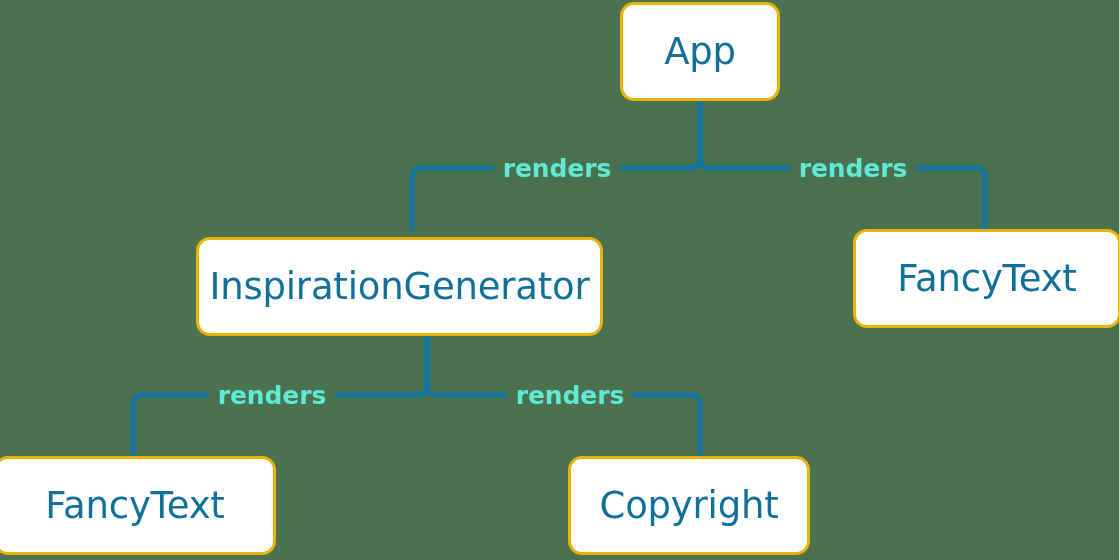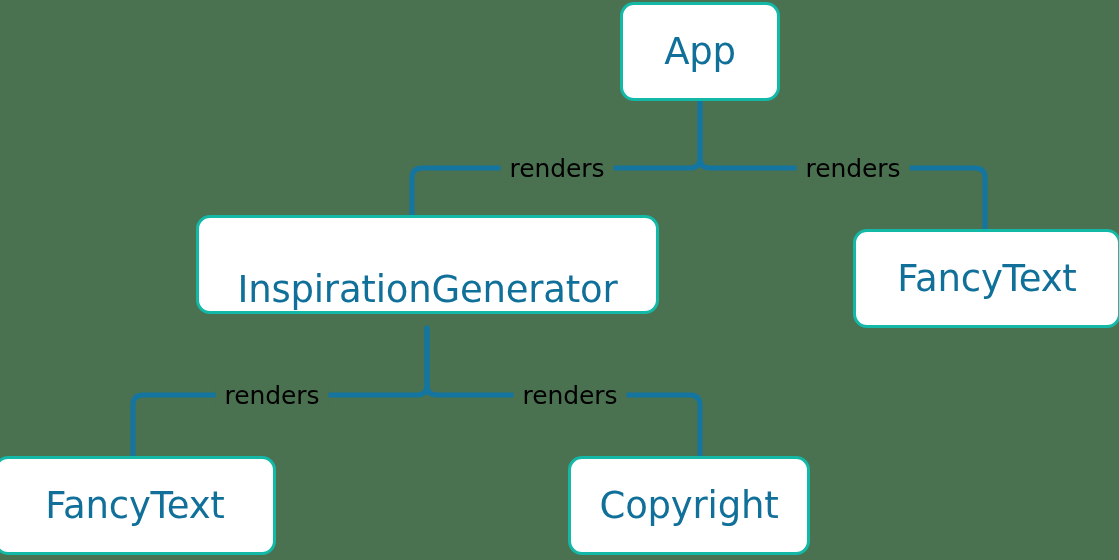--- a/index.html
+++ b/index.html
@@ -22,39 +22,39 @@
     position: absolute;
     left: 0;
     top: 0;
     width: 1119px;
     height: 560px;
   }
   .node-box {
     position: absolute;
     box-sizing: border-box;
     background: #ffffff;
-    border: 3px solid #14b8a6;
+    border: 3px solid #eab308;
     border-radius: 14px;
     display: flex;
     align-items: center;
     justify-content: center;
     color: #11709a;
     font-family: "DejaVu Sans", sans-serif;
     font-size: 37px;
     font-weight: 400;
     letter-spacing: -0.2px;
     white-space: nowrap;
     z-index: 2;
   }
   .edge-label {
     position: absolute;
-    color: #000000;
+    color: #5eead4;
     font-family: "DejaVu Sans", sans-serif;
     font-size: 25px;
-    font-weight: 400;
+    font-weight: 700;
     letter-spacing: -0.1px;
     white-space: nowrap;
     z-index: 3;
     background: #4a7150;
     padding: 0 9px;
     transform: translate(-50%, -50%);
   }
 </style>
 </head>
 <body>
@@ -67,21 +67,21 @@
       <path d="M 700 101 L 700 158 Q 700 168 710 168 L 975 168 Q 985 168 985 178 L 985 229"></path>
       <path d="M 427 328 L 427 385 Q 427 395 417 395 L 143 395 Q 133 395 133 405 L 133 456"></path>
       <path d="M 427 328 L 427 385 Q 427 395 437 395 L 690 395 Q 700 395 700 405 L 700 456"></path>
     </g>
   </svg>
 
   <div class="node-box" style="left:620px; top:2px; width:160px; height:99px;">
     <span>App</span>
   </div>
 
-  <div class="node-box" style="left:196px; top:215px; width:463px; height:99px;align-items:flex-end;">
+  <div class="node-box" style="left:196px; top:237px; width:407px; height:99px;">
     <span>InspirationGenerator</span>
   </div>
 
   <div class="node-box" style="left:853px; top:229px; width:268px; height:99px;">
     <span>FancyText</span>
   </div>
 
   <div class="node-box" style="left:-6px; top:456px; width:282px; height:99px;">
     <span>FancyText</span>
   </div>

